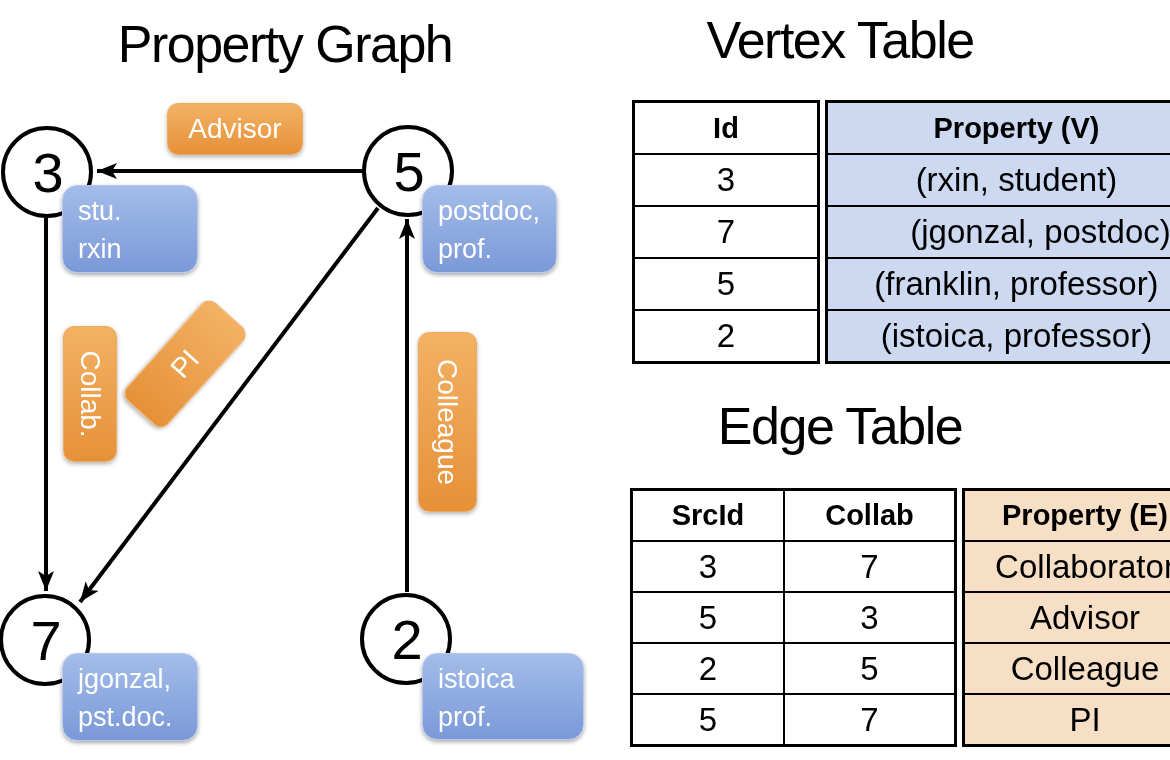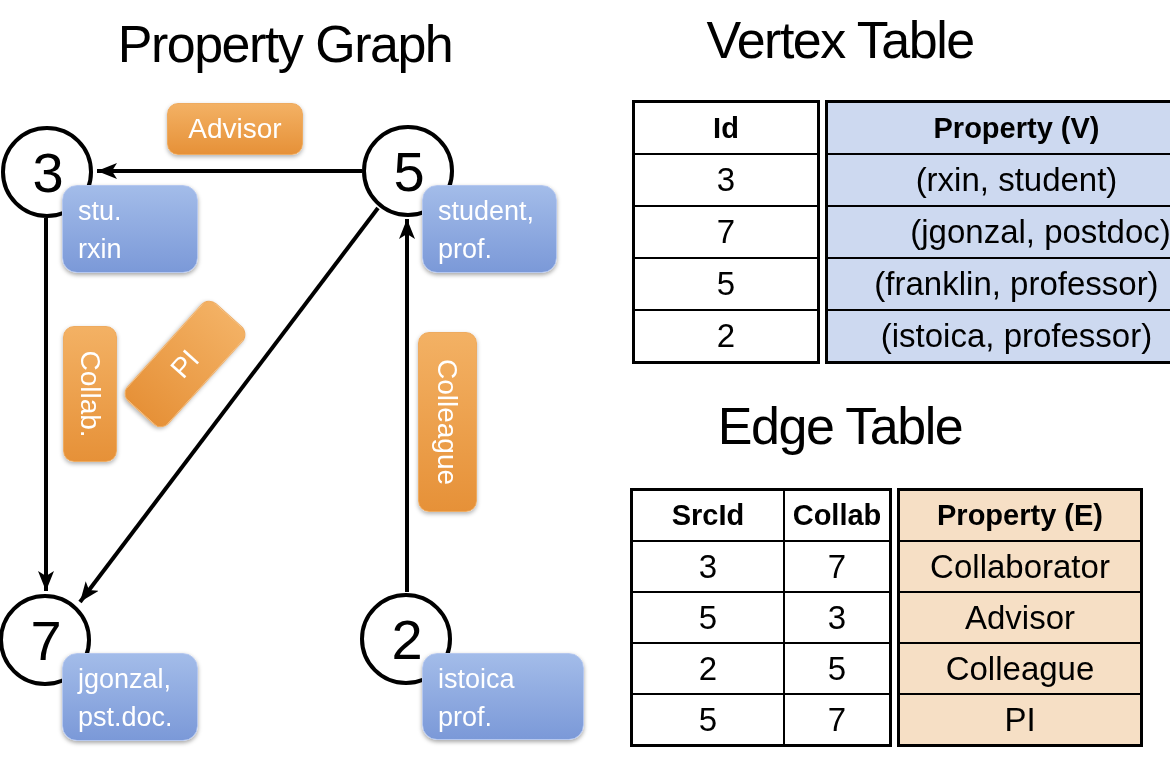--- a/index.html
+++ b/index.html
@@ -80,21 +80,21 @@
       </div>
     <div class="gnode" style="left:360px;top:593px;">
       <span>2</span>
       </div>
 
     <div class="vprop" style="left:62px;top:185px;width:136px;height:88px;">
       <div>stu.</div>
       <div>rxin</div>
     </div>
     <div class="vprop" style="left:422px;top:185px;width:135px;height:88px;">
-      <div>student,</div>
+      <div>postdoc,</div>
       <div>prof.</div>
     </div>
     <div class="vprop" style="left:62px;top:653px;width:136px;height:88px;">
       <div>jgonzal,</div>
       <div>pst.doc.</div>
     </div>
     <div class="vprop" style="left:422px;top:653px;width:162px;height:87px;">
       <div>istoica</div>
       <div>prof.</div>
     </div>
@@ -152,21 +152,21 @@
       <tr>
             <td class="cell" style="height:50px;">(istoica, professor)</td>
           </tr>
     </tbody>
       </table>
   </div>
 
   <h2 class="big-title" id="edge-title">Edge Table</h2>
 
   <div class="tblwrap" style="left:590px;top:488px;gap:5px;">
-    <table style="width:262px;">
+    <table style="width:327px;">
       <tbody>
           <tr>
         <td class="hdr" style="height:49px;width:150px;">SrcId</td>
         <td class="hdr" style="height:49px;">Collab</td>
       </tr>
       <tr>
         <td class="cell" style="height:49px;">3</td>
         <td class="cell" style="height:49px;">7</td>
       </tr>
       <tr>

